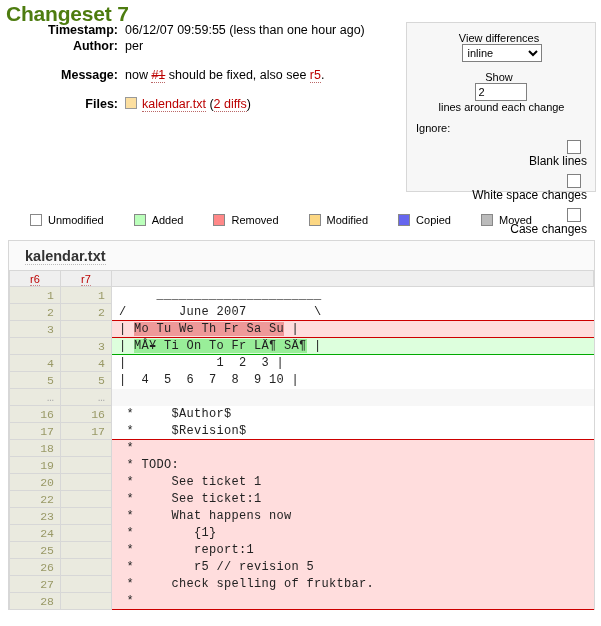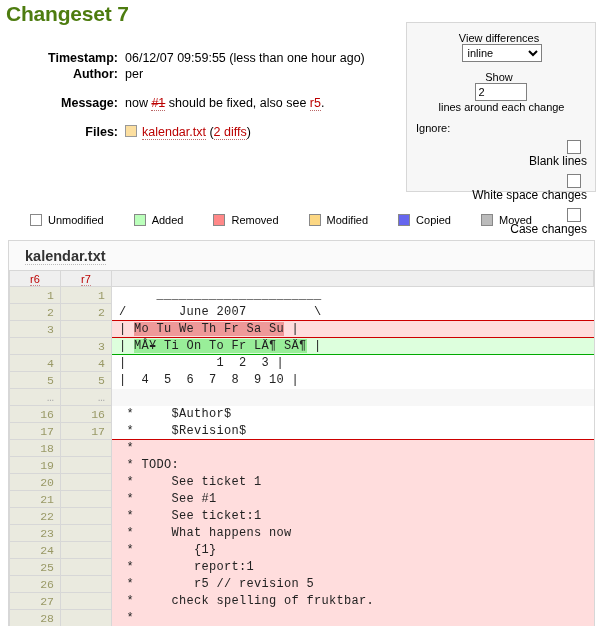--- a/index.html
+++ b/index.html
@@ -23,21 +23,21 @@
     font-weight: bold;
     color: #4d7c0f;
     margin: 2px 0 0 6px;
     letter-spacing: -0.2px;
   }
 
   
   .props {
     position: absolute;
     left: 0;
-    top: 50px;
+    top: 22px;
     width: 400px;
   }
   .props table {
     border-collapse: collapse;
     font-size: 12.5px;
   }
   .props th {
     text-align: right;
     vertical-align: top;
     font-weight: bold;
@@ -420,25 +420,20 @@
           <td class="lineno">19</td>
           <td class="lineno blank"></td>
           <td class="code"> * TODO:</td>
         </tr>
         <tr class="r-rem">
           <td class="lineno">20</td>
           <td class="lineno blank"></td>
           <td class="code"> *     See ticket 1</td>
         </tr>
         <tr class="r-rem">
-          <td class="lineno">21</td>
-          <td class="lineno blank"></td>
-          <td class="code"> *     See #1</td>
-        </tr>
-        <tr class="r-rem">
           <td class="lineno">22</td>
           <td class="lineno blank"></td>
           <td class="code"> *     See ticket:1</td>
         </tr>
         <tr class="r-rem">
           <td class="lineno">23</td>
           <td class="lineno blank"></td>
           <td class="code"> *     What happens now</td>
         </tr>
         <tr class="r-rem">

